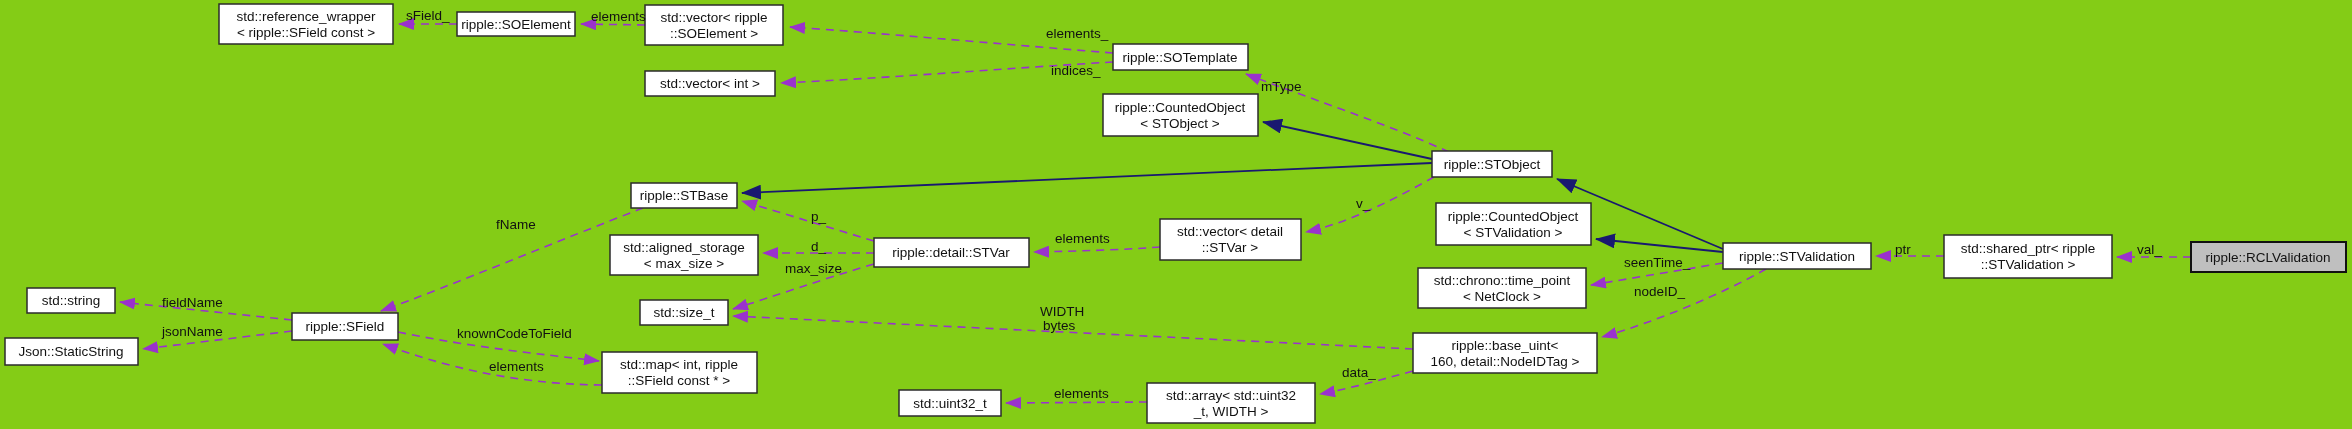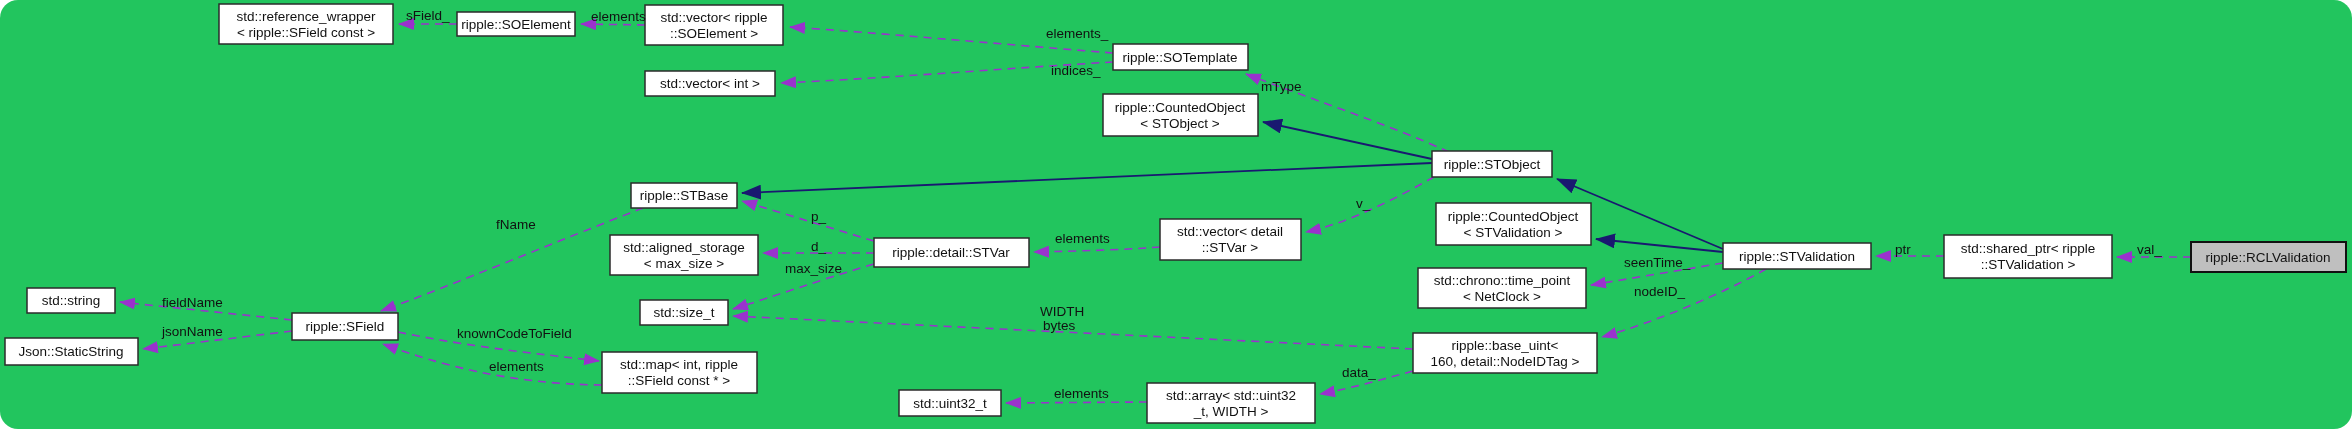--- a/index.html
+++ b/index.html
@@ -1,16 +1,16 @@
 <!DOCTYPE html>
 <html><head>
 <meta charset="utf-8">
 <style>
   html,body{margin:0;padding:0;background:#ffffff;}
-  .canvas{width:2352px;height:429px;position:relative;background:#22c55e;border-radius:18px;}
+  .canvas{width:2352px;height:429px;position:relative;background:#84cc16;}
   svg{display:block;font-family:"Liberation Sans","DejaVu Sans",sans-serif;}
   .node rect{fill:#ffffff;stroke:#2b2b2b;stroke-width:1.5;}
   .node.main rect{fill:#bfbfbf;stroke:#111111;stroke-width:2;}
   .node text{fill:#111111;font-size:13.5px;text-anchor:middle;}
   .edge{fill:none;stroke:#9a32cd;stroke-width:1.6;stroke-dasharray:8,6;}
   .edge.inherit{stroke:#191970;stroke-width:1.8;stroke-dasharray:none;}
   .elabel{fill:#111111;font-size:13.5px;text-anchor:start;}
 </style>
 </head>
 <body>

